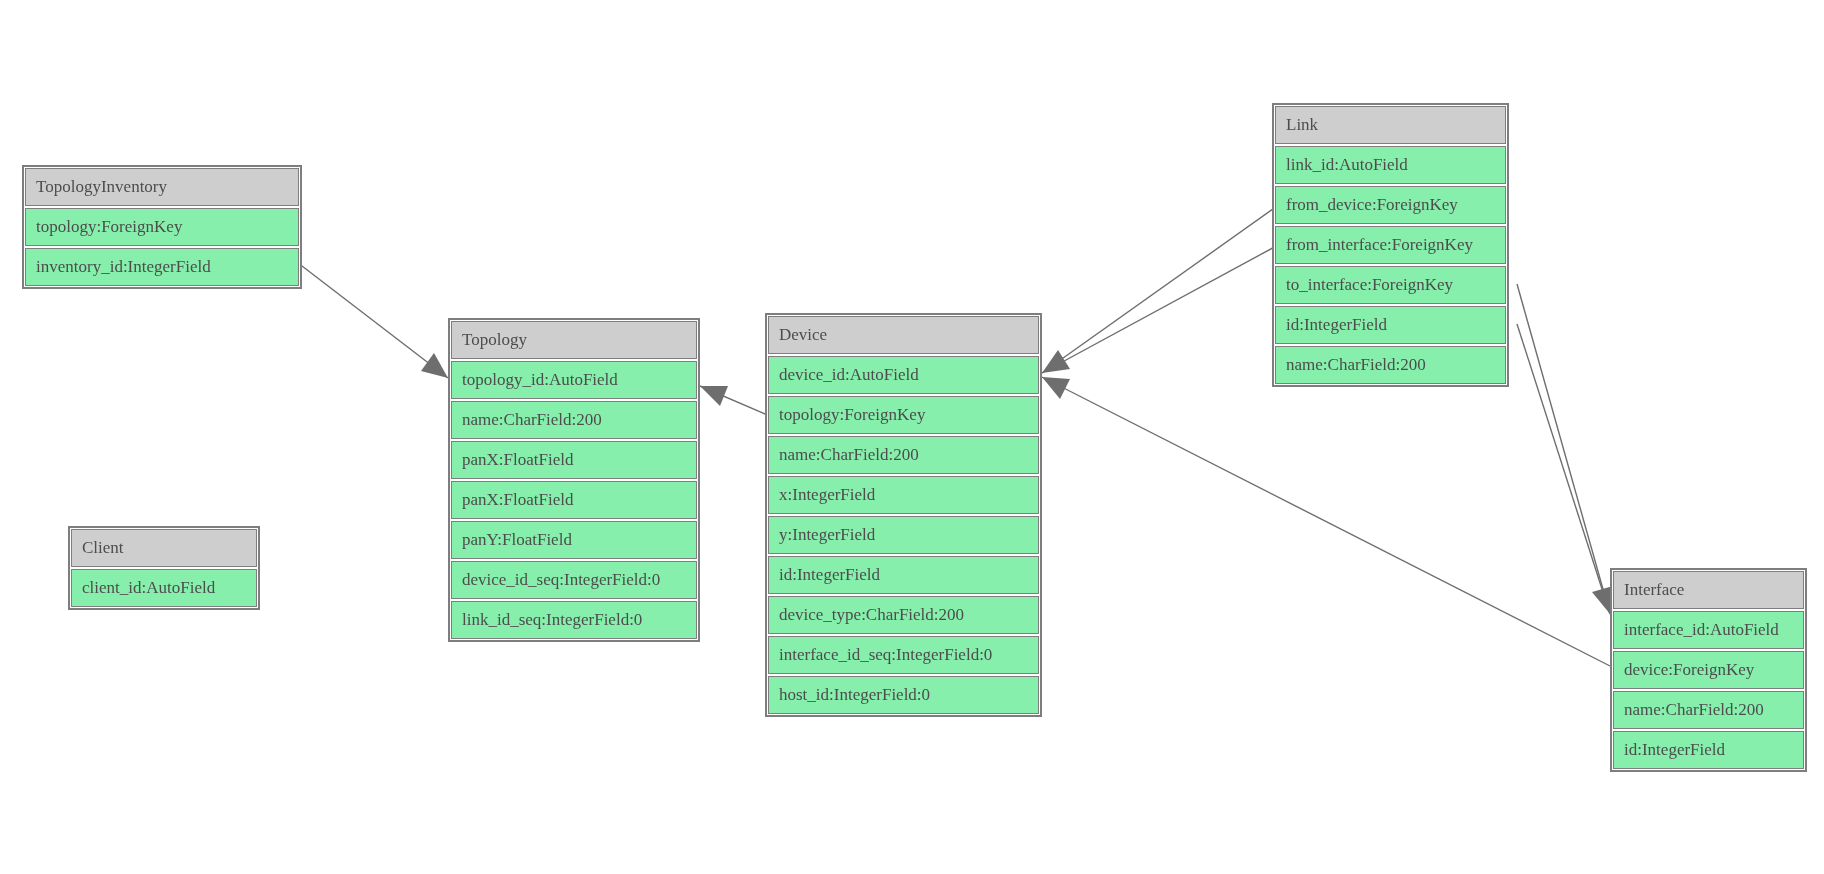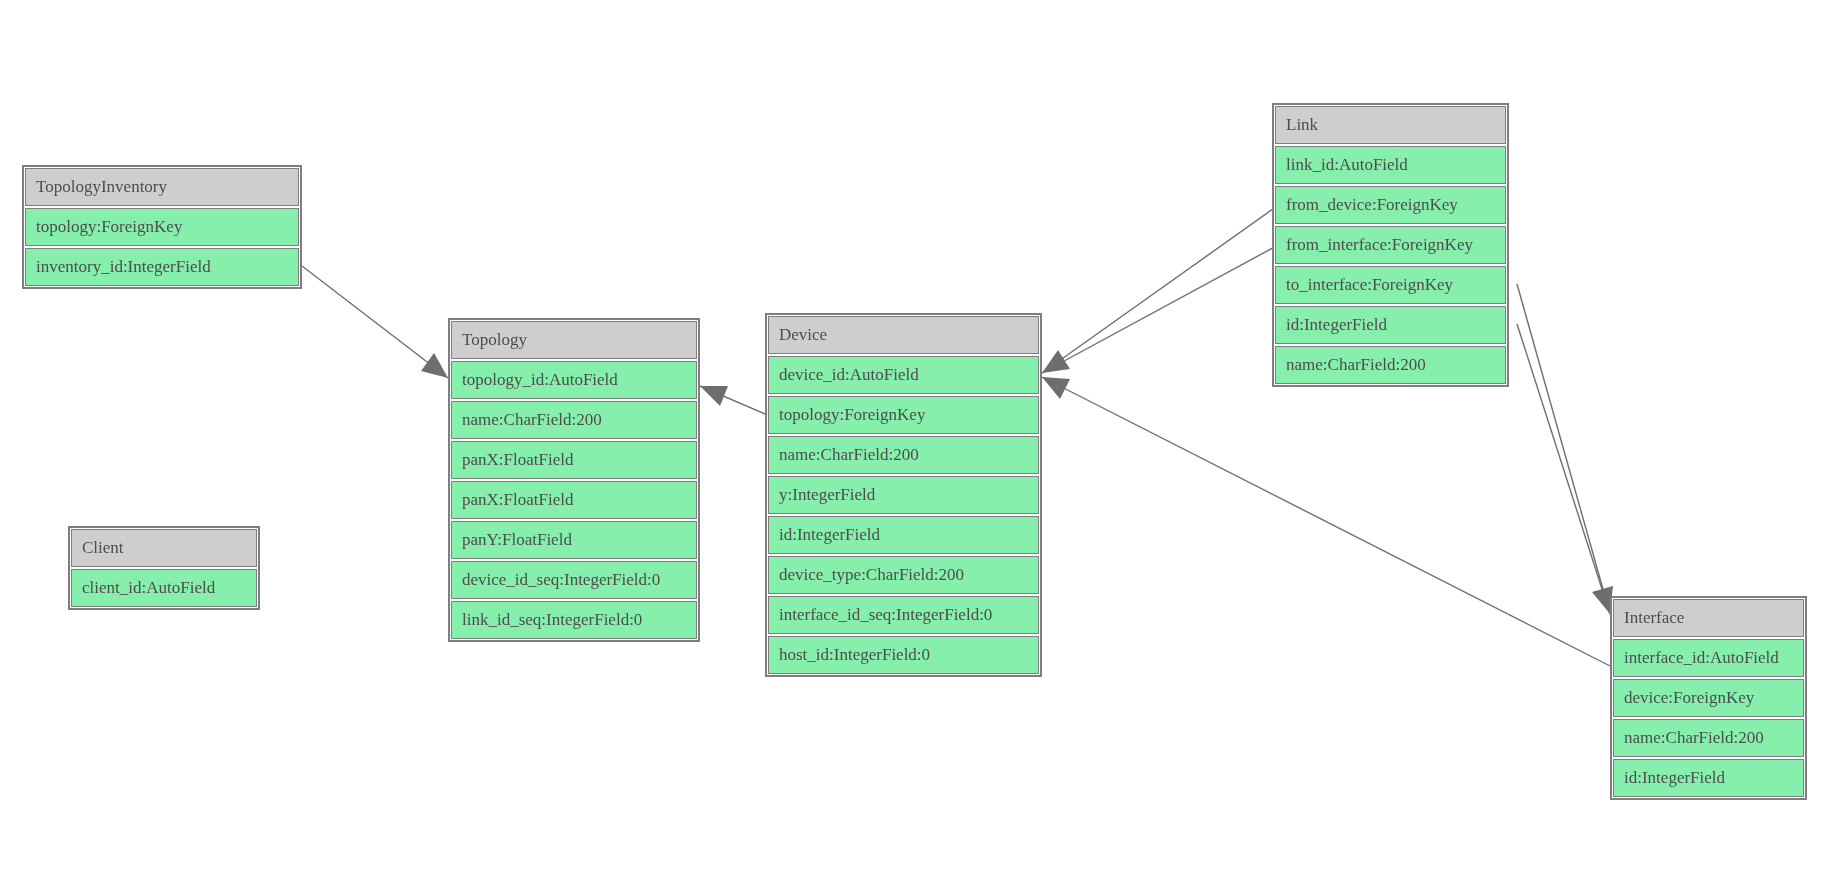--- a/index.html
+++ b/index.html
@@ -74,38 +74,39 @@
   <div class="entity" style="left:68px;top:526px;width:192px">
     <div class="erow header">Client</div>
     <div class="erow">client_id:AutoField</div>
   </div>
 
   <div class="entity" style="left:765px;top:313px;width:277px">
     <div class="erow header">Device</div>
     <div class="erow">device_id:AutoField</div>
     <div class="erow">topology:ForeignKey</div>
     <div class="erow">name:CharField:200</div>
+    <div class="erow">x:IntegerField</div>
     <div class="erow">y:IntegerField</div>
     <div class="erow">id:IntegerField</div>
     <div class="erow">device_type:CharField:200</div>
     <div class="erow">interface_id_seq:IntegerField:0</div>
     <div class="erow">host_id:IntegerField:0</div>
   </div>
 
   <div class="entity" style="left:1272px;top:103px;width:237px">
     <div class="erow header">Link</div>
     <div class="erow">link_id:AutoField</div>
     <div class="erow">from_device:ForeignKey</div>
     <div class="erow">from_interface:ForeignKey</div>
     <div class="erow">to_interface:ForeignKey</div>
     <div class="erow">id:IntegerField</div>
     <div class="erow">name:CharField:200</div>
   </div>
 
-  <div class="entity" style="left:1610px;top:596px;width:197px">
+  <div class="entity" style="left:1610px;top:568px;width:197px">
     <div class="erow header">Interface</div>
     <div class="erow">interface_id:AutoField</div>
     <div class="erow">device:ForeignKey</div>
     <div class="erow">name:CharField:200</div>
     <div class="erow">id:IntegerField</div>
   </div>
 
 </div>
 
 </body></html>

